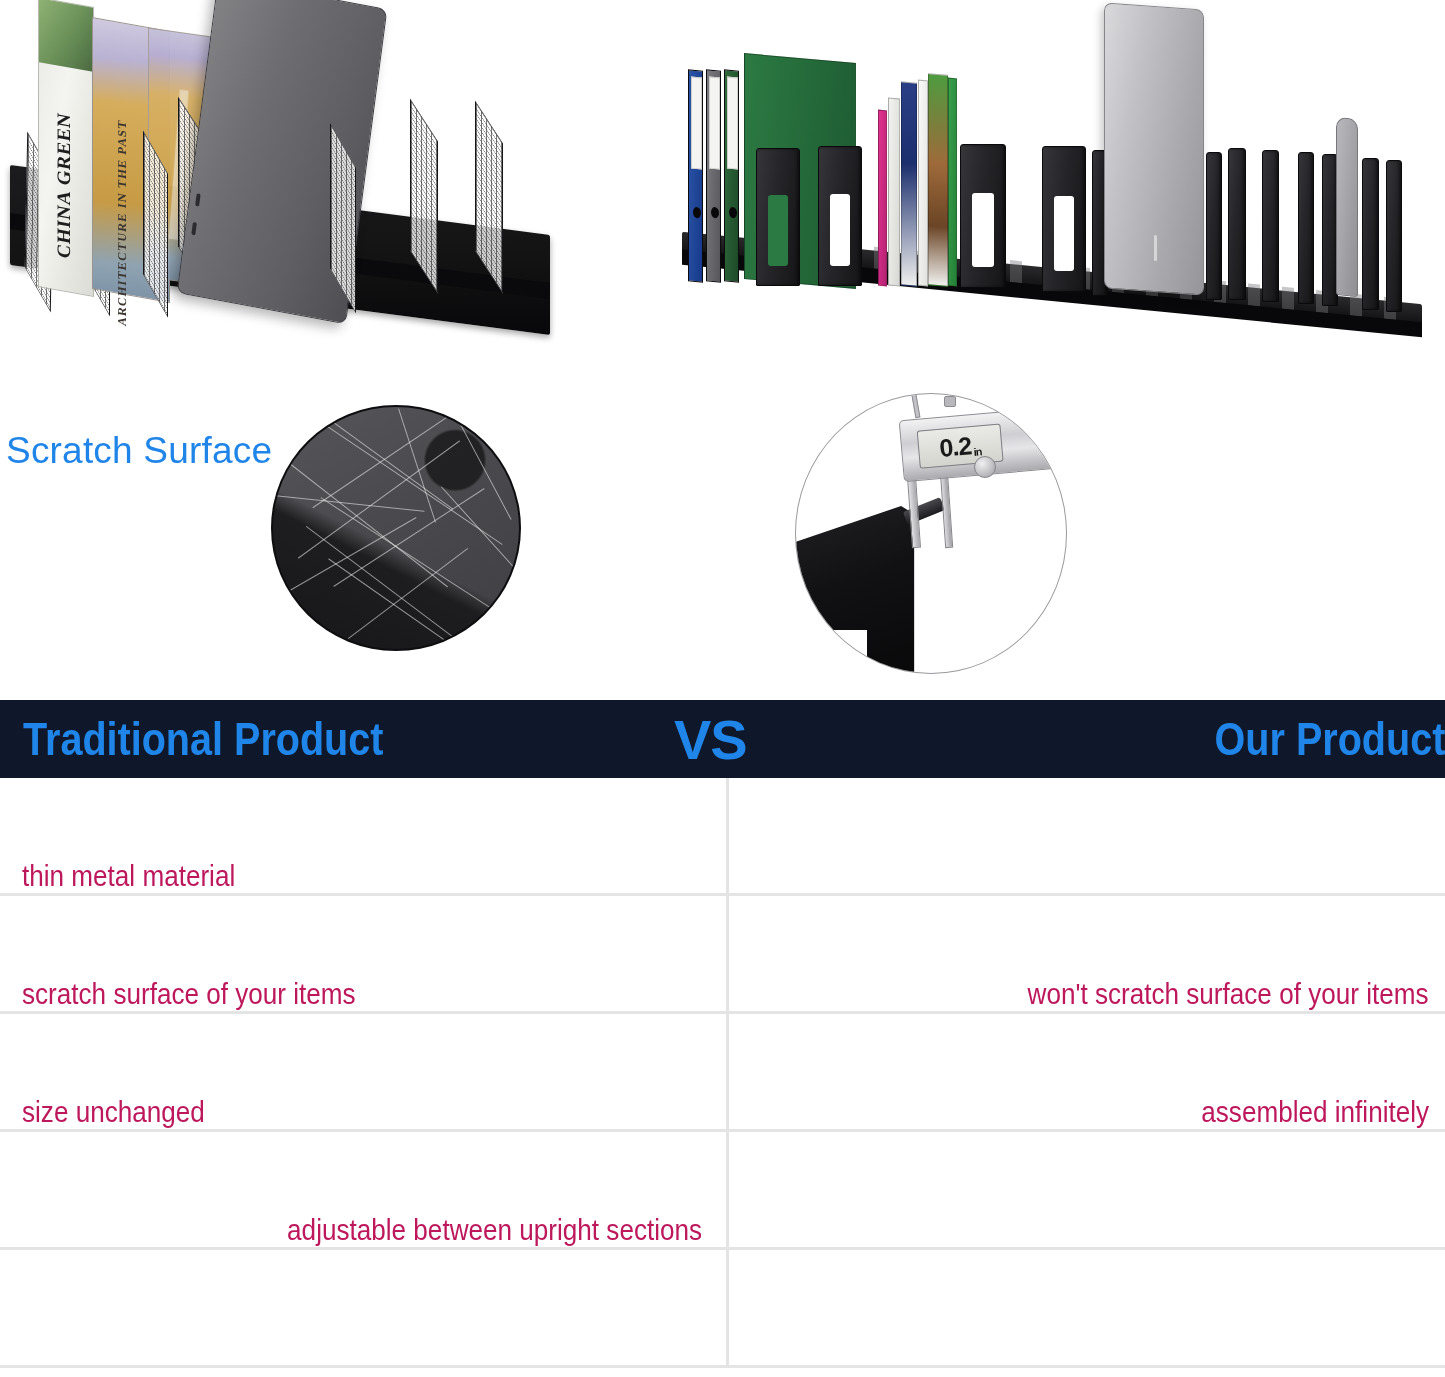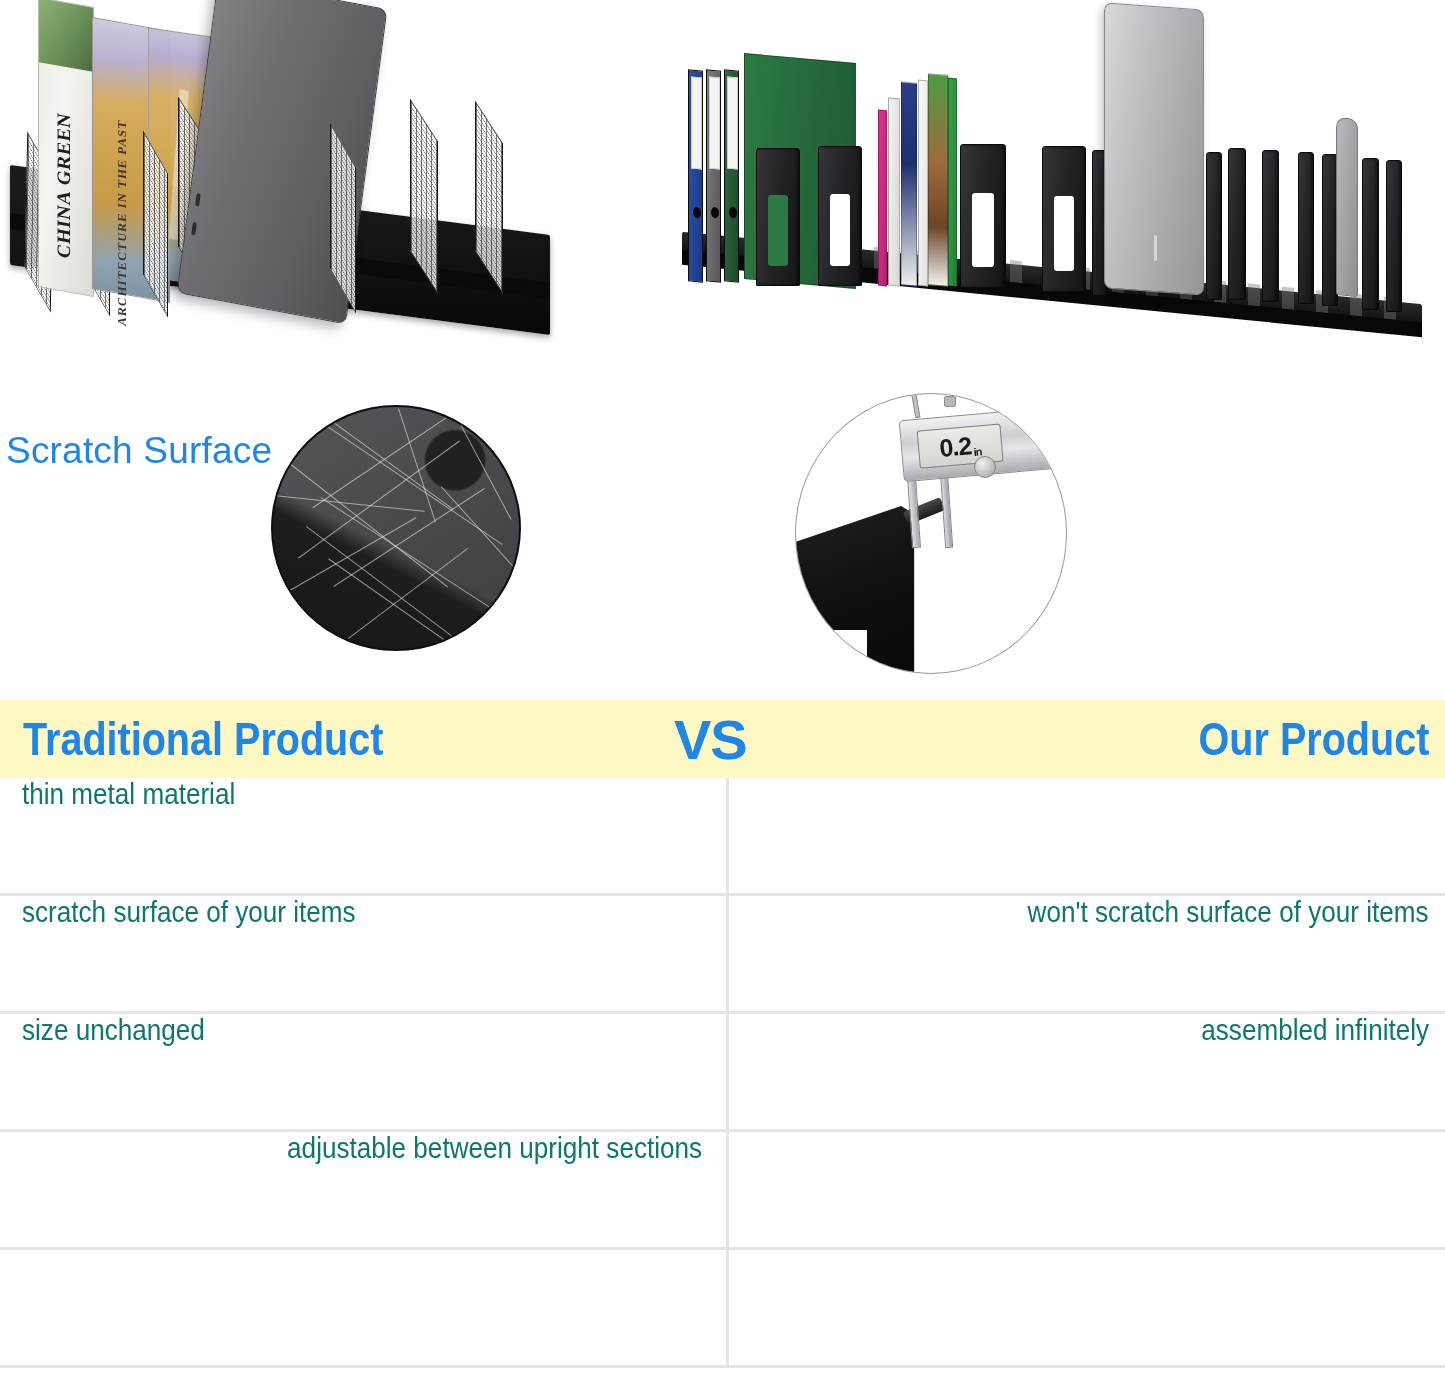--- a/index.html
+++ b/index.html
@@ -257,25 +257,25 @@
     position: absolute; left: 148px; top: 2px; width: 12px; height: 11px;
     background: #b7b7bc; border: 1px solid #8b8b90; border-radius: 2px;
   }
 
   
   .vs-table {
     position: absolute; left: 0; top: 700px; width: 1445px;
   }
   .vs-header {
     position: relative; display: flex; align-items: center;
-    height: 78px; background: #fef9c3;
+    height: 78px; background: #0f172a;
   }
   .vs-header .h-left, .vs-header .h-right { flex: 0 0 727px; }
   .vs-header .h-left  { padding-left: 23px; text-align: left; }
-  .vs-header .h-right { flex: 0 0 718px; padding-right: 16px; text-align: right; }
+  .vs-header .h-right { flex: 0 0 718px; text-align: right; }
   .vs-title {
     color: #1f85e8;
     font-size: 46px; font-weight: 700;
     font-family: "Liberation Sans", sans-serif;
     transform: scaleX(.86); display: inline-block; transform-origin: left center;
     white-space: nowrap;
   }
   .h-right .vs-title { transform-origin: right center; }
   .vs-word {
     position: absolute; left: 674px; top: 50%; transform: translateY(-50%);
@@ -283,22 +283,22 @@
     font-family: "Liberation Sans", sans-serif; letter-spacing: -1px;
   }
 
   .vs-rows { position: relative; }
   .vs-row {
     display: flex; height: 118px;
     border-bottom: 3px solid #e4e4e4;
     background: #ffffff;
   }
   .vs-cell {
-    display: flex; align-items: flex-start;
-    color: #0f766e;
+    display: flex; align-items: flex-end;
+    color: #be185d;
     font-size: 29px; font-weight: 400;
     font-family: "Liberation Sans", sans-serif;
     white-space: nowrap;
   }
   .vs-cell span { display: inline-block; transform: scaleX(.9); }
   .cell-left  { flex: 0 0 727px; justify-content: flex-start; padding-left: 22px; }
   .cell-left span { transform-origin: left center; }
   .cell-right { flex: 0 0 718px; justify-content: flex-end;  padding-right: 16px; }
   .cell-right span { transform-origin: right center; }
 

